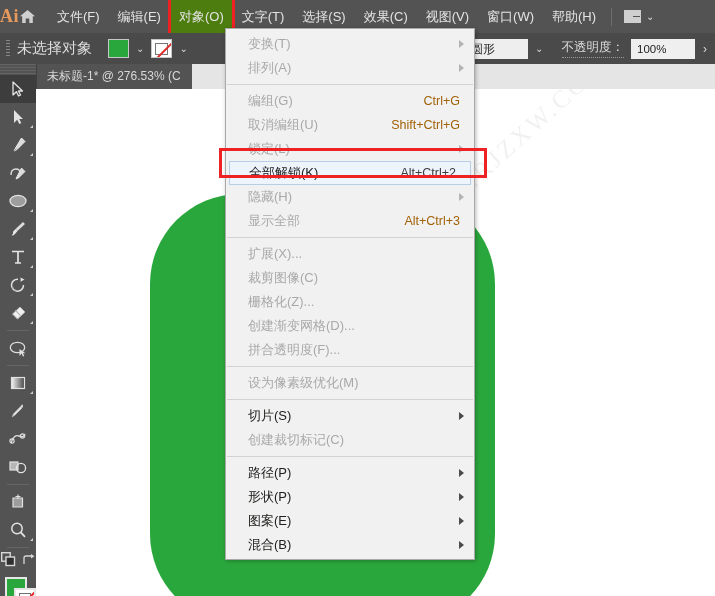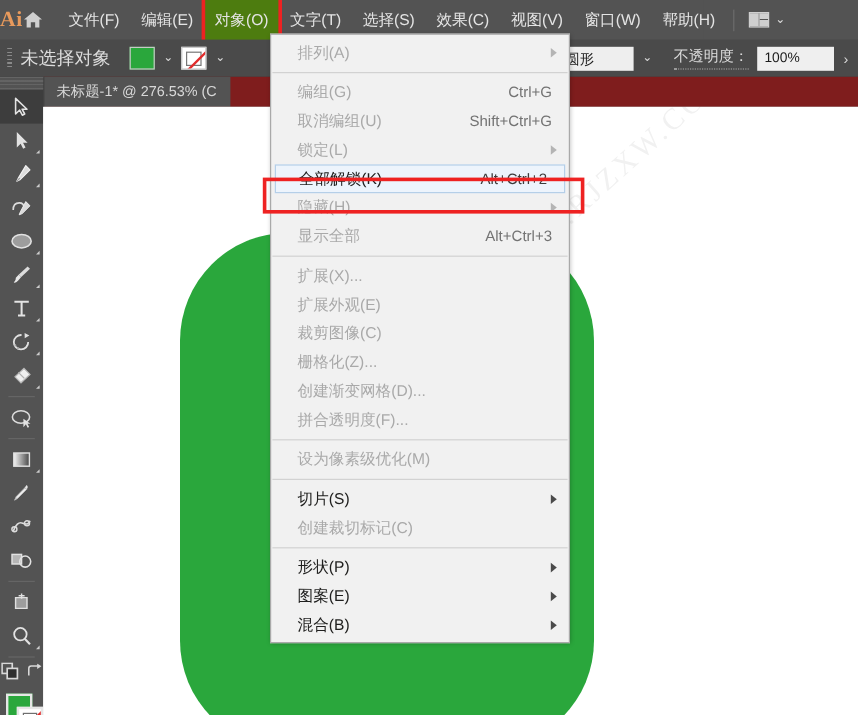--- a/index.html
+++ b/index.html
@@ -79,21 +79,21 @@
     border-bottom:1px dotted #9a9a9a;padding-bottom:1px;}
   .opacity-box{
     margin-left:7px;background:#efefef;color:#1d1d1d;font-size:11.5px;
     height:20px;line-height:20px;padding:0 6px;width:52px;
   }
   .opacity-arrow{color:#d8d8d8;font-size:12px;padding-left:8px;}
 
   
   .tabbar{
     position:absolute;left:36px;top:64px;width:679px;height:25px;
-    background:#7f1d1d;
+    background:#e5e5e5;
     text-align:center;
   }
   .doctab{
     position:absolute;left:0;top:0;height:25px;line-height:25px;
     padding:0 11px;background:#535353;color:#d8d8d8;font-size:12px;white-space:nowrap;
   }
 
   
   .toolbar{
     position:absolute;left:0;top:64px;width:36px;height:532px;
@@ -160,21 +160,21 @@
     padding:3px 0 2px 0;box-sizing:border-box;
     z-index:40;
   }
   .mrow{
     position:relative;height:24px;display:flex;align-items:center;
     padding:0 10px 0 22px;font-size:13px;color:#20201f;white-space:nowrap;
   }
   .mrow.dim{color:#a9a9a9;}
   .mrow .lbl{flex:0 0 auto;}
   .mrow .acc{margin-left:auto;color:#3d3d3d;font-size:12.5px;padding-right:4px;}
-  .mrow.dim .acc{color:#737373;}
+  .mrow.dim .acc{color:#a16207;}
   .mrow .sub{
     margin-left:auto;width:0;height:0;
     border-top:4px solid transparent;border-bottom:4px solid transparent;
     border-left:5px solid #4a4a4a;
   }
   .mrow.dim .sub{border-left-color:#b4b4b4;}
   .mrow.hl{
     background:#edf4fc;border:1px solid #b5cfe8;box-sizing:border-box;
     margin:0 3px;padding-left:19px;height:24px;
   }
@@ -388,20 +388,24 @@
 
   <div class="canvas-area">
     <div class="artboard">
       <div class="green-shape"></div>
       <div class="watermark">软件自学网.RJZXW.COM</div>
     </div>
   </div>
 
   <div class="dropdown" id="dropdown">
       <div class="mrow dim">
+        <span class="lbl">变换(T)</span>
+        <span class="sub"></span>
+      </div>
+      <div class="mrow dim">
         <span class="lbl">排列(A)</span>
         <span class="sub"></span>
       </div>
       <div class="msep"></div>
       <div class="mrow dim">
         <span class="lbl">编组(G)</span>
         <span class="acc">Ctrl+G</span>
       </div>
       <div class="mrow dim">
         <span class="lbl">取消编组(U)</span>
@@ -421,23 +425,20 @@
       </div>
       <div class="mrow dim">
         <span class="lbl">显示全部</span>
         <span class="acc">Alt+Ctrl+3</span>
       </div>
       <div class="msep"></div>
       <div class="mrow dim">
         <span class="lbl">扩展(X)...</span>
       </div>
       <div class="mrow dim">
-        <span class="lbl">扩展外观(E)</span>
-      </div>
-      <div class="mrow dim">
         <span class="lbl">裁剪图像(C)</span>
       </div>
       <div class="mrow dim">
         <span class="lbl">栅格化(Z)...</span>
       </div>
       <div class="mrow dim">
         <span class="lbl">创建渐变网格(D)...</span>
       </div>
       <div class="mrow dim">
         <span class="lbl">拼合透明度(F)...</span>
@@ -449,20 +450,24 @@
       <div class="msep"></div>
       <div class="mrow">
         <span class="lbl">切片(S)</span>
         <span class="sub"></span>
       </div>
       <div class="mrow dim">
         <span class="lbl">创建裁切标记(C)</span>
       </div>
       <div class="msep"></div>
       <div class="mrow">
+        <span class="lbl">路径(P)</span>
+        <span class="sub"></span>
+      </div>
+      <div class="mrow">
         <span class="lbl">形状(P)</span>
         <span class="sub"></span>
       </div>
       <div class="mrow">
         <span class="lbl">图案(E)</span>
         <span class="sub"></span>
       </div>
       <div class="mrow">
         <span class="lbl">混合(B)</span>
         <span class="sub"></span>

